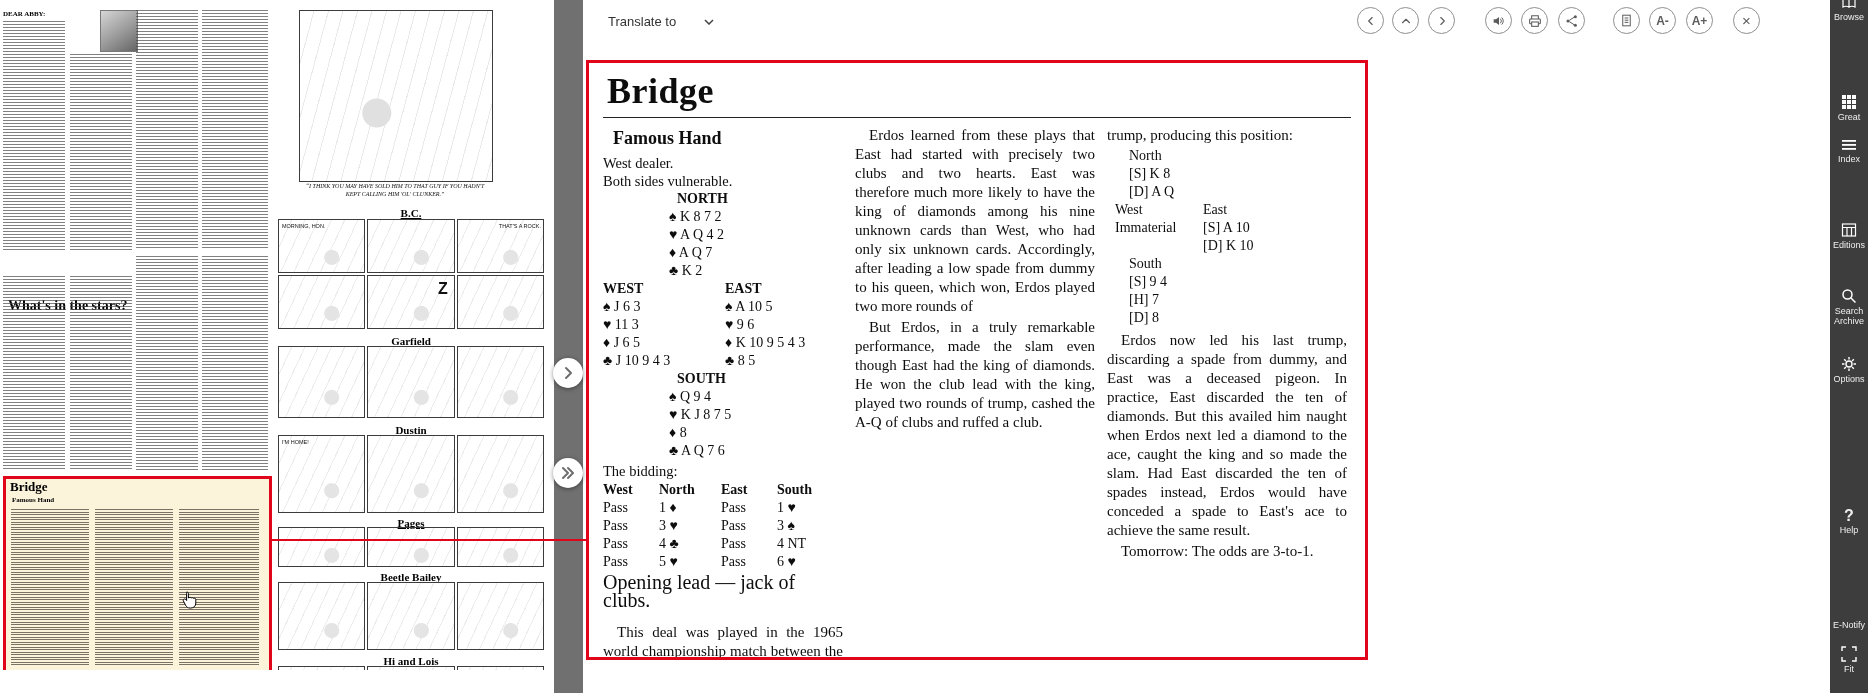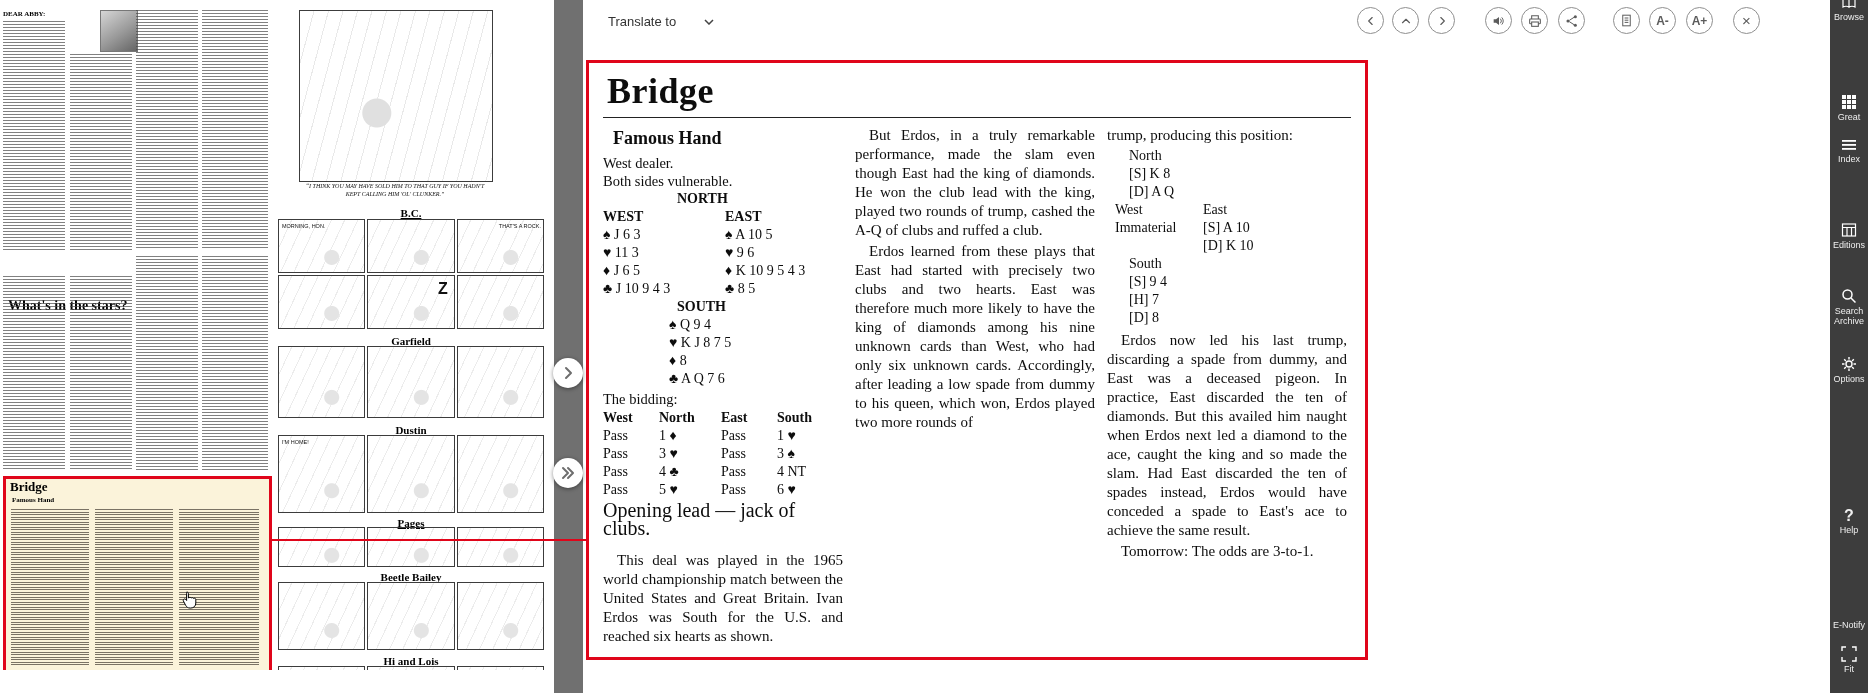--- a/index.html
+++ b/index.html
@@ -262,20 +262,27 @@
       <div class="a-title">Bridge</div>
       <div class="cols">
 
         <div class="col">
           <div class="fam">Famous Hand</div>
           <div class="deal-line">West dealer.</div>
           <div class="deal-line">Both sides vulnerable.</div>
 
           <div class="hand n-block">
             <div class="hd">NORTH</div>
+            <div>
+
+            <div class="cardline">♠ K 8 7 2</div>
+                <div class="cardline">♥ A Q 4 2</div>
+                <div class="cardline">♦ A Q 7</div>
+                <div class="cardline">♣ K 2</div>
+              </div>
           </div>
 
           <div class="we">
             <div>
               <div class="hd">WEST</div>
               <div>
 
               <div class="cardline">♠ J 6 3</div>
                   <div class="cardline">♥ 11 3</div>
                   <div class="cardline">♦ J 6 5</div>
@@ -342,22 +349,22 @@
                 <span>6 ♥</span>
               </div>
             </div>
           <div class="lead-line">Opening lead — jack of clubs.</div>
 
           <p class="para col1-para">This deal was played in the 1965 world championship match between the United States and Great Britain. Ivan Erdos was South for the U.S. and reached six hearts as shown.</p>
         </div>
 
         <div class="col">
 
+            <p class="para">Erdos learned from these plays that East had started with precisely two clubs and two hearts. East was therefore much more likely to have the king of diamonds among his nine unknown cards than West, who had only six unknown cards. Accordingly, after leading a low spade from dummy to his queen, which won, Erdos played two more rounds of</p>
             <p class="para">But Erdos, in a truly remarkable performance, made the slam even though East had the king of diamonds. He won the club lead with the king, played two rounds of trump, cashed the A-Q of clubs and ruffed a club.</p>
-            <p class="para">Erdos learned from these plays that East had started with precisely two clubs and two hearts. East was therefore much more likely to have the king of diamonds among his nine unknown cards than West, who had only six unknown cards. Accordingly, after leading a low spade from dummy to his queen, which won, Erdos played two more rounds of</p>
           </div>
 
         <div class="col">
           <div style="text-align:left">trump, producing this position:</div>
 
           <div class="pos">
             <div>
 
             <div class="pos-ind">North</div>
                 <div class="pos-ind">[S] K 8</div>

